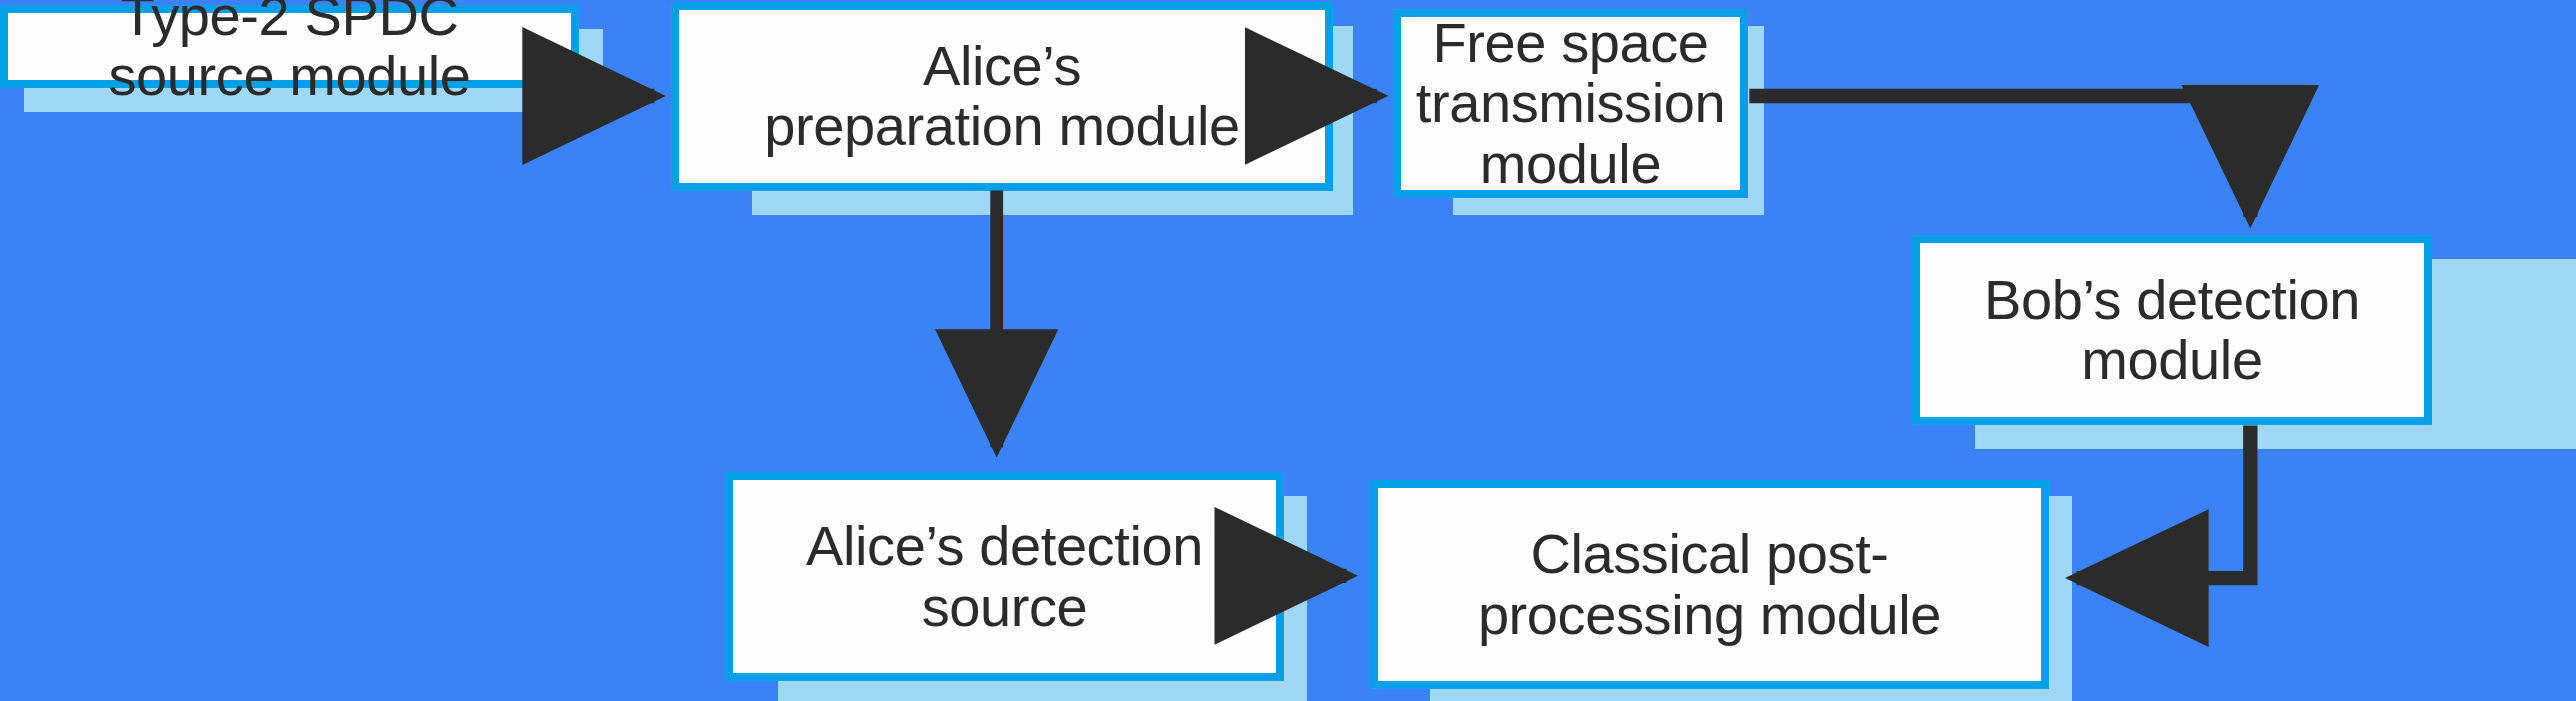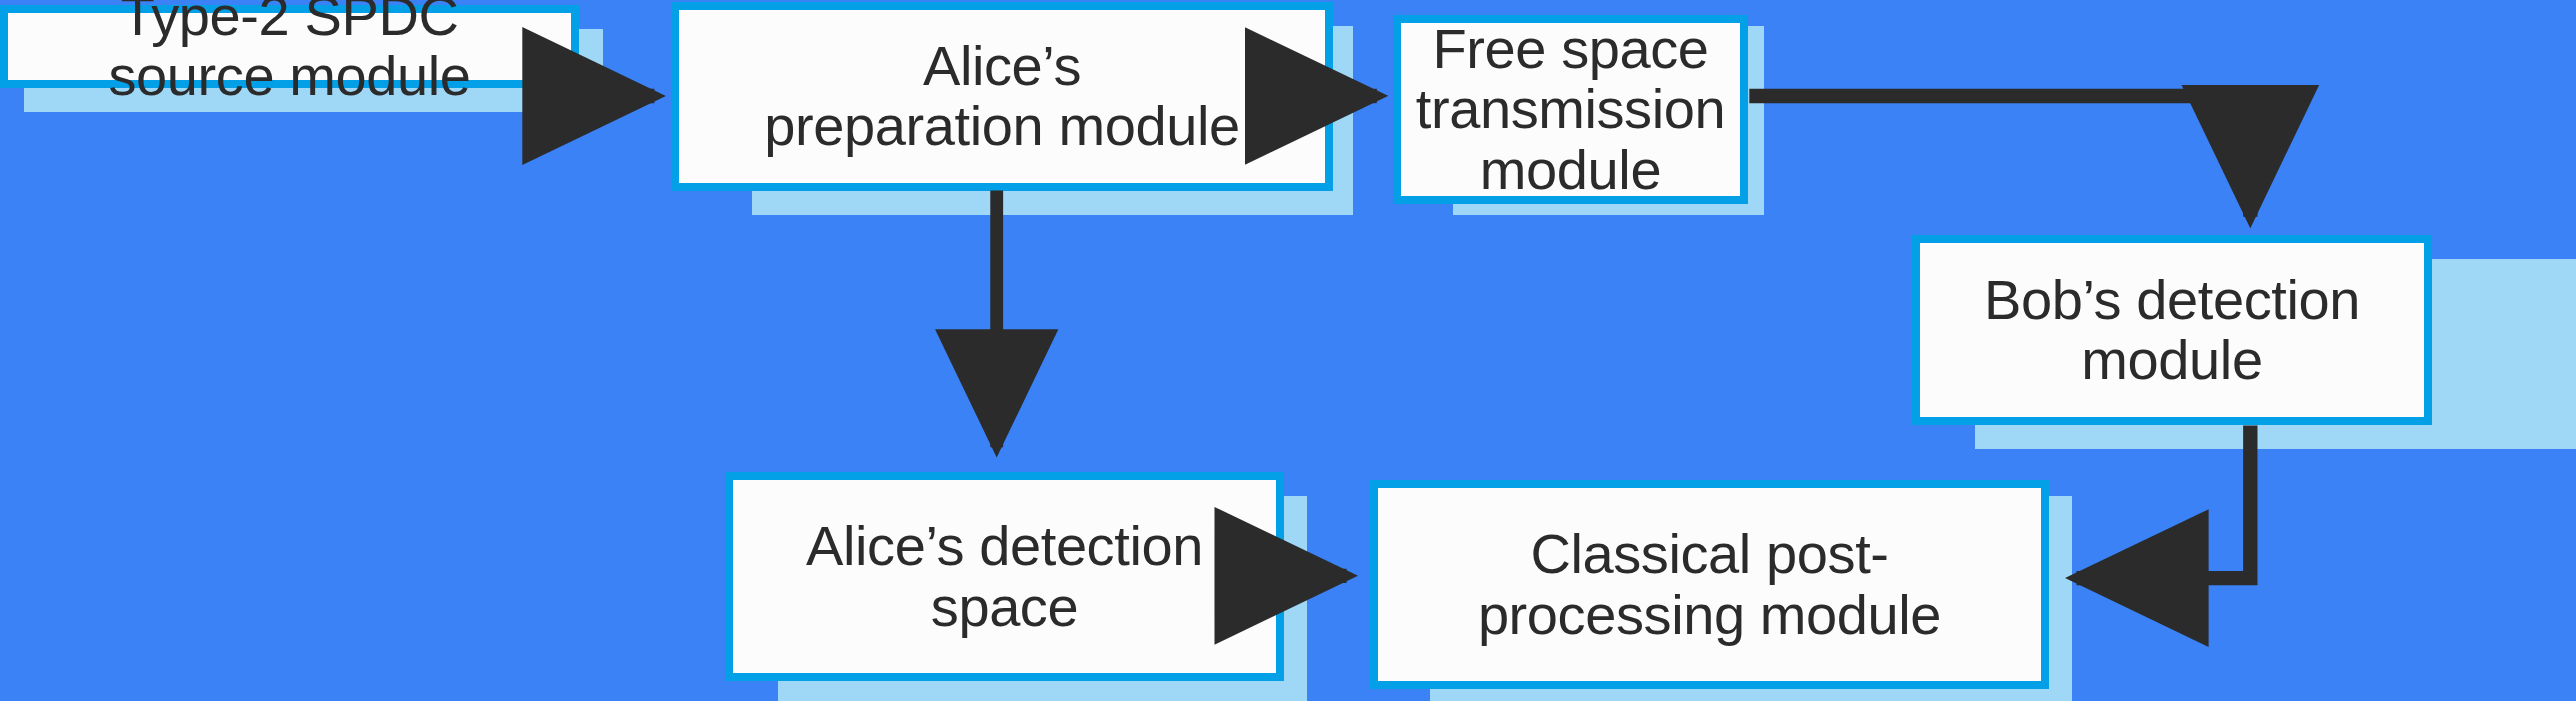--- a/index.html
+++ b/index.html
@@ -67,33 +67,33 @@
   <div class="node" style="left:0px; top:4.5px; width:579px; height:83px;">
     <span class="node-label">Type-2 SPDC
 source module</span>
   </div>
 
   <div class="node" style="left:671px; top:1.5px; width:662px; height:189px;">
     <span class="node-label">Alice’s
 preparation module</span>
   </div>
 
-  <div class="node" style="left:1393px; top:15px; width:355px; height:189px;">
+  <div class="node" style="left:1393px; top:9px; width:355px; height:189px;">
     <span class="node-label">Free space
 transmission module</span>
   </div>
 
   <div class="node" style="left:1912px; top:235px; width:520px; height:190px;">
     <span class="node-label">Bob’s detection
 module</span>
   </div>
 
   <div class="node" style="left:725px; top:472px; width:559px; height:209px;">
     <span class="node-label">Alice’s detection
-space</span>
+source</span>
   </div>
 
   <div class="node" style="left:1370px; top:472px; width:679px; height:209px;margin-top:8px;">
     <span class="node-label">Classical post-
 processing module</span>
   </div>
 
   <svg class="edge-svg" viewBox="0 0 3409 929">
     <defs>
       <marker id="ah-right" markerWidth="10" markerHeight="10" refX="9.2" refY="5" orient="auto" markerUnits="strokeWidth">

